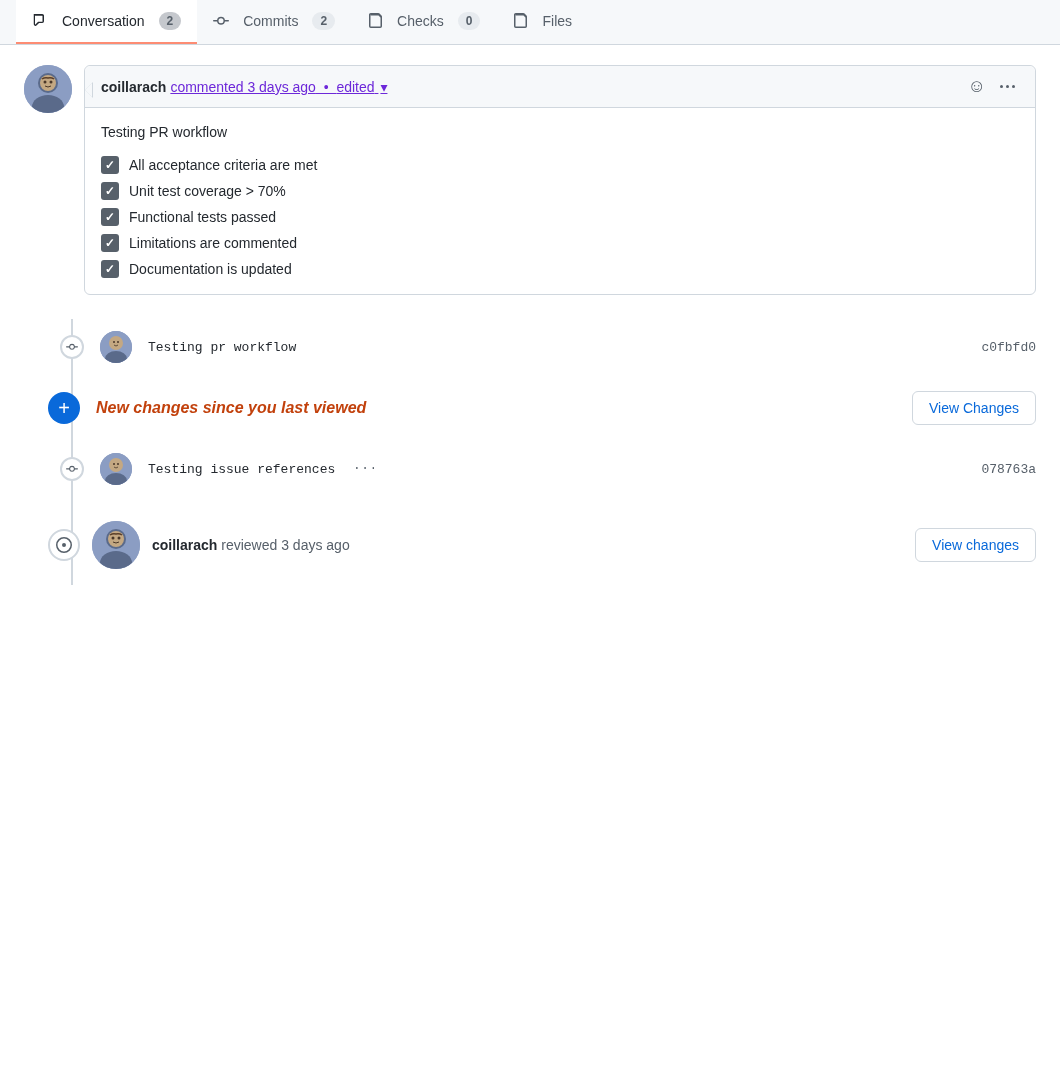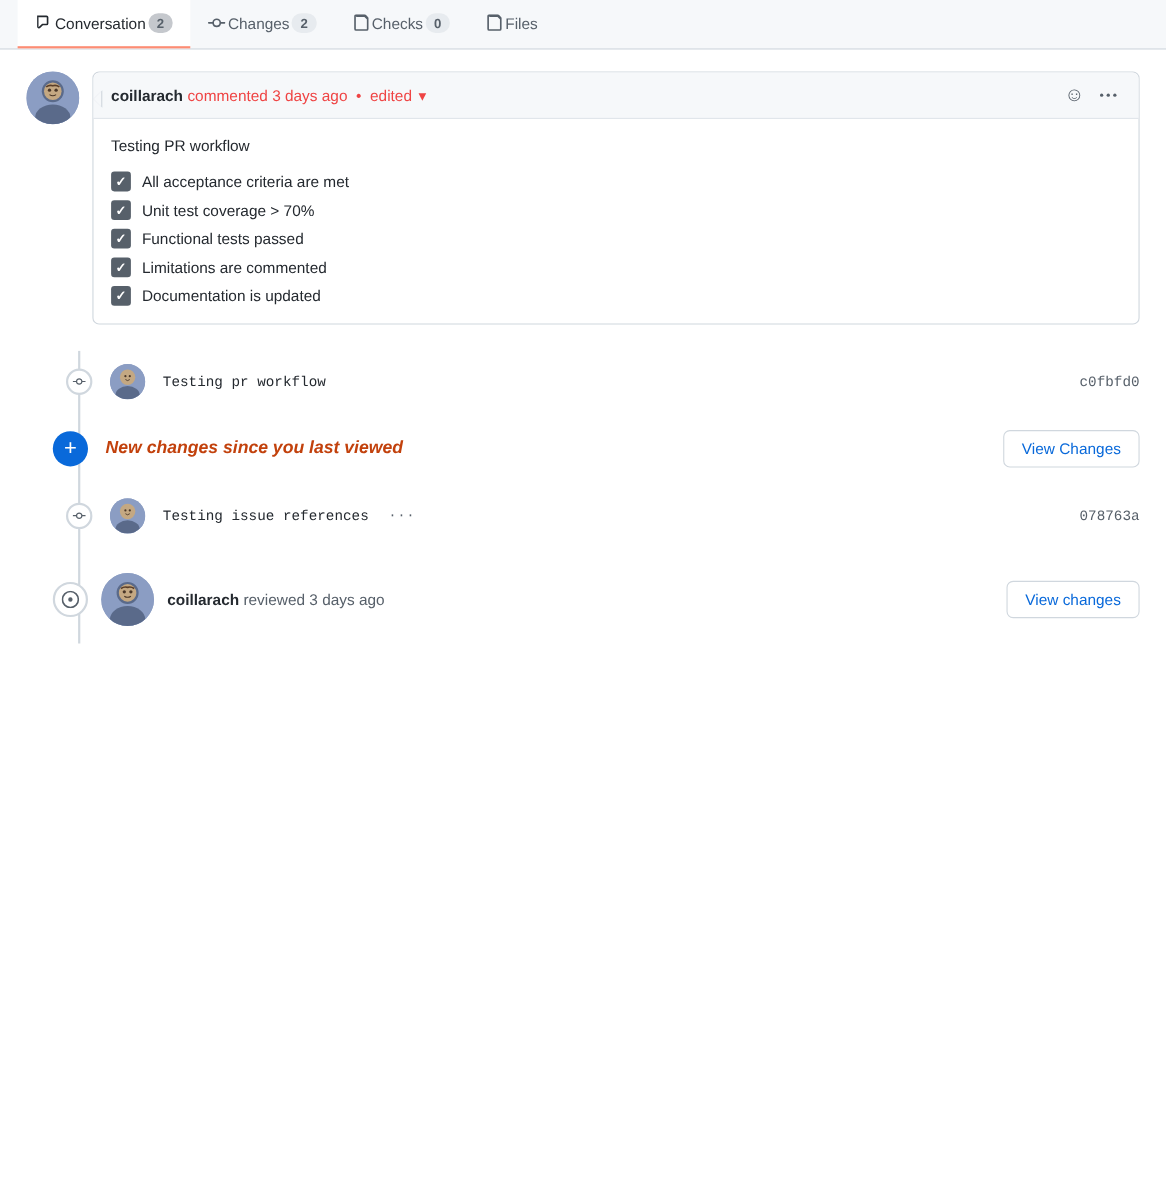--- a/index.html
+++ b/index.html
@@ -17,21 +17,21 @@
     .tab-bar {
       display: flex;
       align-items: center;
       border-bottom: 1px solid #d0d7de;
       background: #f6f8fa;
       padding: 0 16px;
     }
     .tab {
       display: flex;
       align-items: center;
-      gap: 2px;
+      gap: 14px;
       padding: 12px 16px;
       font-size: 14px;
       font-weight: 500;
       cursor: pointer;
       border-bottom: 2px solid transparent;
       color: #57606a;
       white-space: nowrap;
     }
     .tab.active {
       color: #24292f;
@@ -125,21 +125,22 @@
       display: flex;
       align-items: center;
       gap: 4px;
       font-size: 14px;
     }
     .comment-author {
       font-weight: 600;
       color: #24292f;
     }
     .comment-meta {
-      color: #ef4444;
+      color: #6d28d9;
+      text-decoration: underline;
     }
     .comment-header-right {
       display: flex;
       align-items: center;
       gap: 10px;
       color: #57606a;
     }
 
     .comment-body {
       padding: 16px;
@@ -366,21 +367,21 @@
     </span>
     <span>Conversation</span>
     <span class="tab-badge">2</span>
   </div>
   <div class="tab">
     <span class="tab-icon">
       <svg width="16" height="16" viewBox="0 0 16 16" fill="#57606a">
         <path d="M11.93 8.5a4.002 4.002 0 0 1-7.86 0H.75a.75.75 0 0 1 0-1.5h3.32a4.002 4.002 0 0 1 7.86 0h3.32a.75.75 0 0 1 0 1.5h-3.32zm-1.43-.75a2.5 2.5 0 1 0-5 0 2.5 2.5 0 0 0 5 0z"></path>
       </svg>
     </span>
-    <span>Changes</span>
+    <span>Commits</span>
     <span class="tab-badge">2</span>
   </div>
   <div class="tab">
     <span class="tab-icon">
       <svg width="16" height="16" viewBox="0 0 16 16" fill="#57606a">
         <path d="M2 1.75C2 .784 2.784 0 3.75 0h7.586c.464 0 .909.184 1.237.513l1.914 1.914c.329.328.513.773.513 1.237v9.586A1.75 1.75 0 0 1 13.25 15h-9.5A1.75 1.75 0 0 1 2 13.25V1.75zm1.75-.25a.25.25 0 0 0-.25.25v11.5c0 .138.112.25.25.25h9.5a.25.25 0 0 0 .25-.25V4.664a.25.25 0 0 0-.073-.177l-1.914-1.914a.25.25 0 0 0-.177-.073H3.75z"></path>
       </svg>
     </span>
     <span>Checks</span>
     <span class="tab-badge">0</span>

